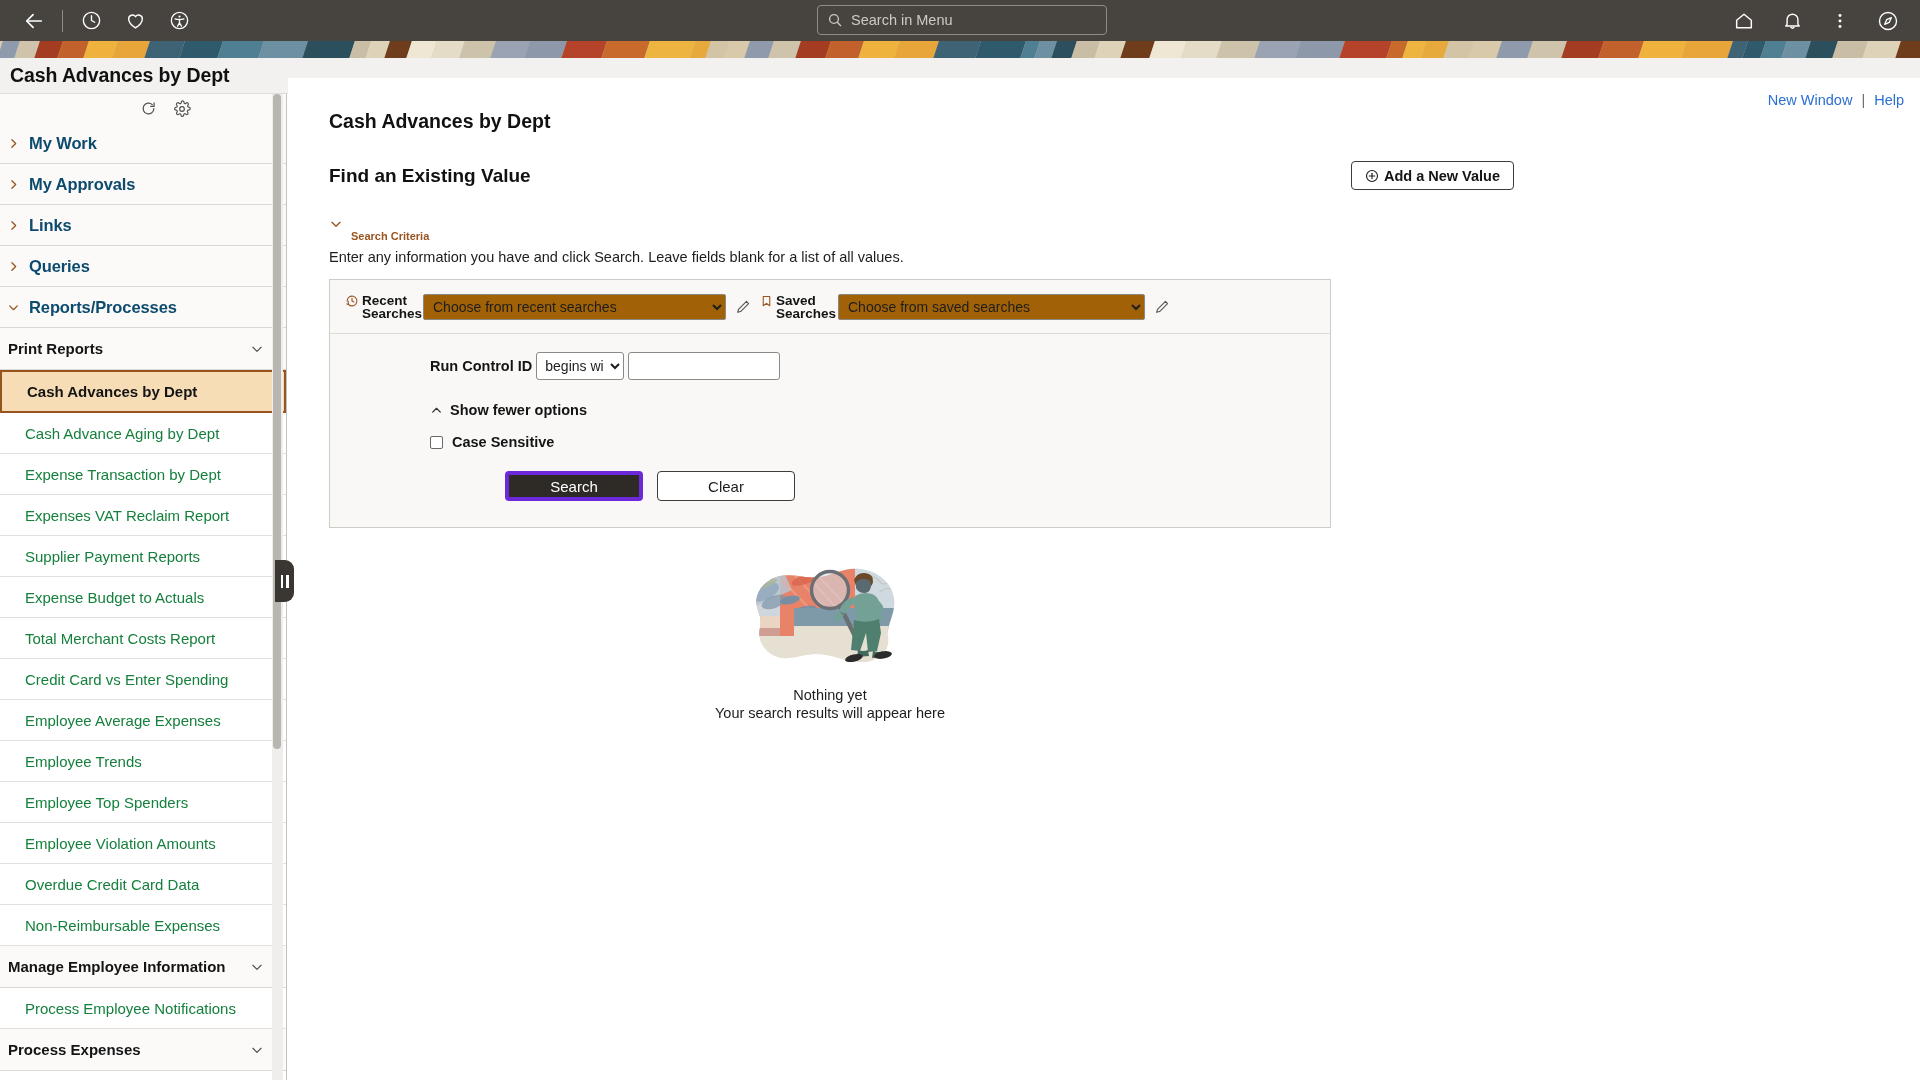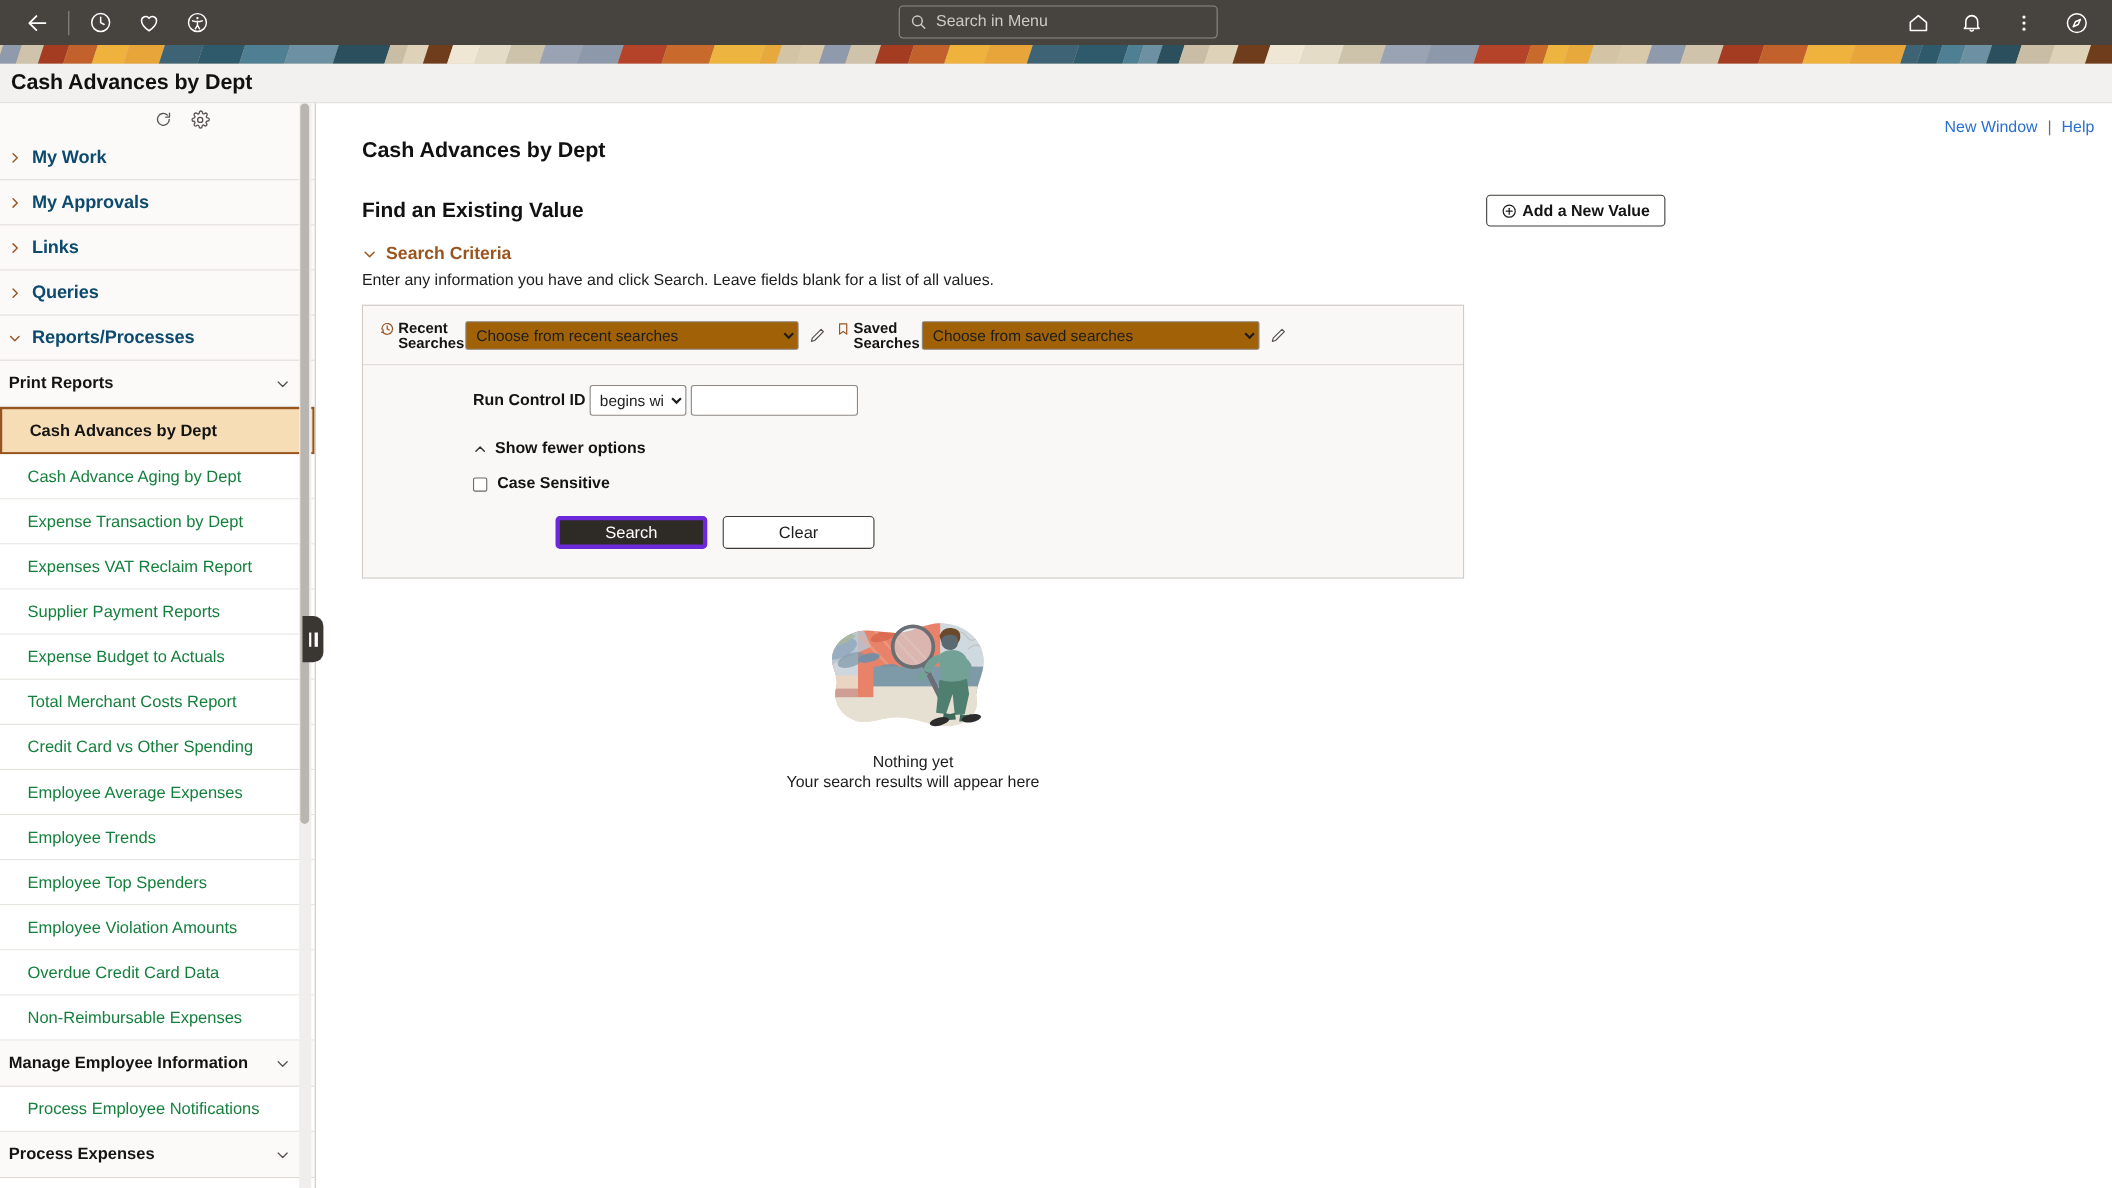--- a/index.html
+++ b/index.html
@@ -139,21 +139,21 @@
     border-radius: 0 9px 9px 0;
     display: flex; align-items: center; justify-content: center;
     gap: 3px; cursor: pointer; z-index: 20;
   }
   .collapse-handle i {
     display: block; width: 2.5px; height: 13px; background: #ffffff;
   }
 
   
   .main {
-    position: absolute; top: 94px; left: 288px;
+    position: absolute; top: 78px; left: 288px;
     width: 1632px; height: 986px;
     background: #ffffff; overflow: hidden;
   }
   .toplinks {
     position: absolute; right: 16px; top: 14px;
     font-size: 14.5px; color: #2b6fd0;
     display: flex; align-items: center; gap: 9px;
   }
   .toplinks a { color: #2b6fd0; text-decoration: none; cursor: pointer; }
   .toplinks .pipe { color: #6f6c68; }
@@ -173,21 +173,21 @@
     border-radius: 4px; height: 29px;
     padding: 0 13px;
     display: flex; align-items: center; gap: 5px;
     font-size: 14.5px; font-weight: bold; color: #141414;
     cursor: pointer; font-family: "Liberation Sans", sans-serif;
   }
   .crit-head {
     display: flex; align-items: center; gap: 8px;
     margin-bottom: 7px; cursor: pointer;
   }
-  .crit-head .lbl { font-size: 16px; font-weight: bold; color: #9a5420; }
+  .crit-head .lbl { font-size: 11px; font-weight: bold; color: #9a5420; margin-top: 24px; }
   .crit-head .chev { color: #9a5420; display: flex; }
   .crit-desc {
     font-size: 14.5px; color: #1d1d1d; margin-bottom: 14px;
   }
 
   .search-panel {
     width: 1002px; border: 1px solid #cfcbc6; background: #f9f8f7;
   }
   .panel-row-1 {
     height: 54px; display: flex; align-items: center;
@@ -491,21 +491,21 @@
       <div class="sb-item">
         <span>Supplier Payment Reports</span>
       </div>
       <div class="sb-item">
         <span>Expense Budget to Actuals</span>
       </div>
       <div class="sb-item">
         <span>Total Merchant Costs Report</span>
       </div>
       <div class="sb-item">
-        <span>Credit Card vs Other Spending</span>
+        <span>Credit Card vs Enter Spending</span>
       </div>
       <div class="sb-item">
         <span>Employee Average Expenses</span>
       </div>
       <div class="sb-item">
         <span>Employee Trends</span>
       </div>
       <div class="sb-item">
         <span>Employee Top Spenders</span>
       </div>

